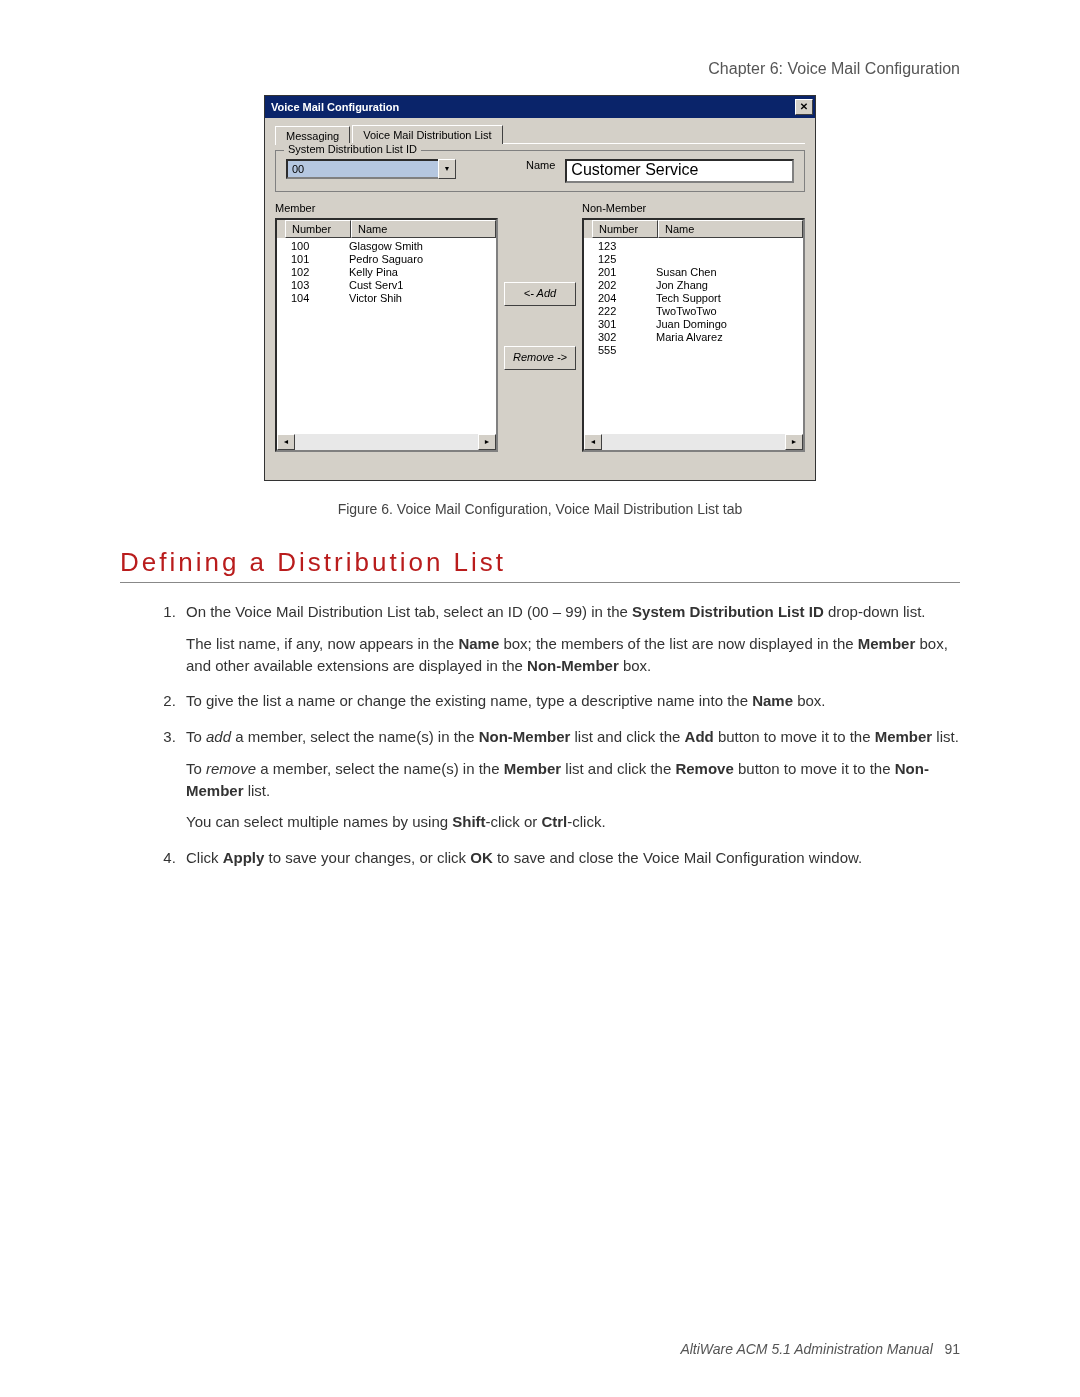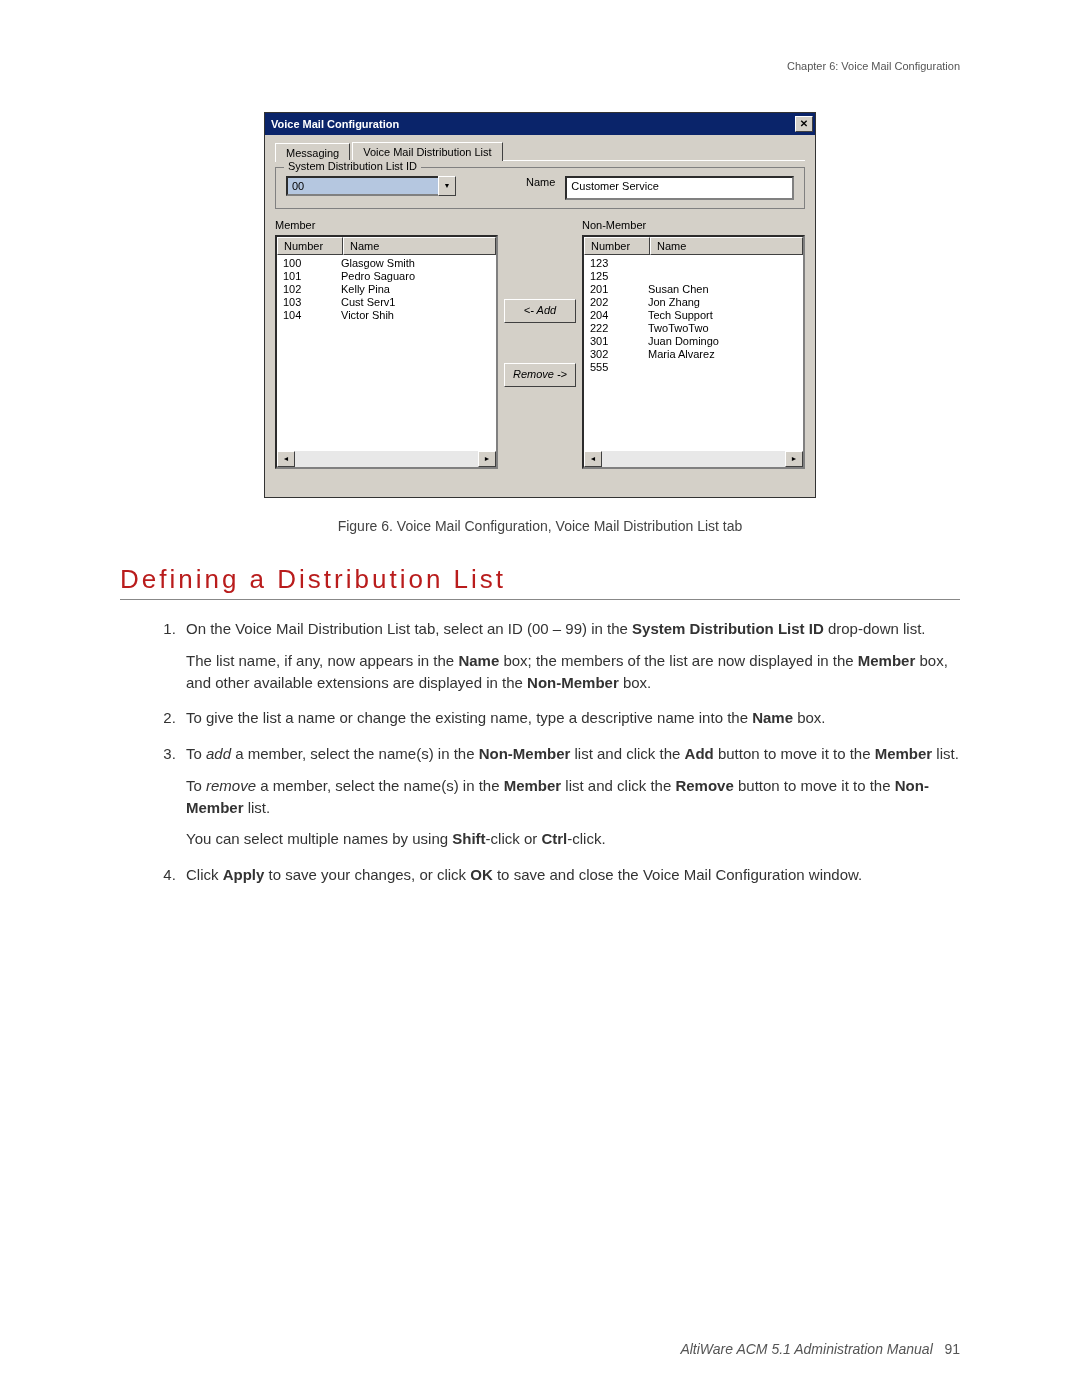--- a/index.html
+++ b/index.html
@@ -12,23 +12,23 @@
     position: relative;
   }
   .page {
     box-sizing: border-box;
     padding: 60px 120px 40px 120px;
     position: relative;
     height: 100%;
   }
   .header-line {
     text-align: right;
-    font-size: 11px;
+    font-size: 16px;
     color: #555;
-    margin-bottom: 40px;
+    margin-bottom: 17px;
   }
 
   
   .dialog-wrap {
     display: flex;
     justify-content: center;
     margin-bottom: 20px;
   }
   .dialog {
     width: 550px;
@@ -141,21 +141,21 @@
     font-size: 7px;
     line-height: 18px;
   }
   .name-lbl { margin-right: 10px; }
   .name-input {
     flex: 1;
     height: 18px;
     background: #fff;
     border: 2px inset #808080;
     padding: 1px 4px;
-    font-size: 11px;
+    font-size: 16px;
     line-height: 15px;
   }
   .lists-row {
     display: flex;
   }
   .list-col {
     flex: 1;
     display: flex;
     flex-direction: column;
   }
@@ -175,21 +175,21 @@
     background: #d4d0c8;
   }
   .list-columns div {
     border-top: 1px solid #fff;
     border-left: 1px solid #fff;
     border-right: 1px solid #404040;
     border-bottom: 1px solid #404040;
     padding: 2px 6px;
     font-size: 11px;
   }
-  .col-num { width: 52px; }
+  .col-num { width: 52px; margin-left: 8px; }
   .col-name { flex: 1; }
   .list-content {
     flex: 1;
     display: flex;
     font-size: 11px;
     padding: 2px 0 0 0;
     overflow: hidden;
   }
   .list-content .col-num { width: 58px; padding-left: 6px; }
   .list-content .col-name { flex: 1; }

